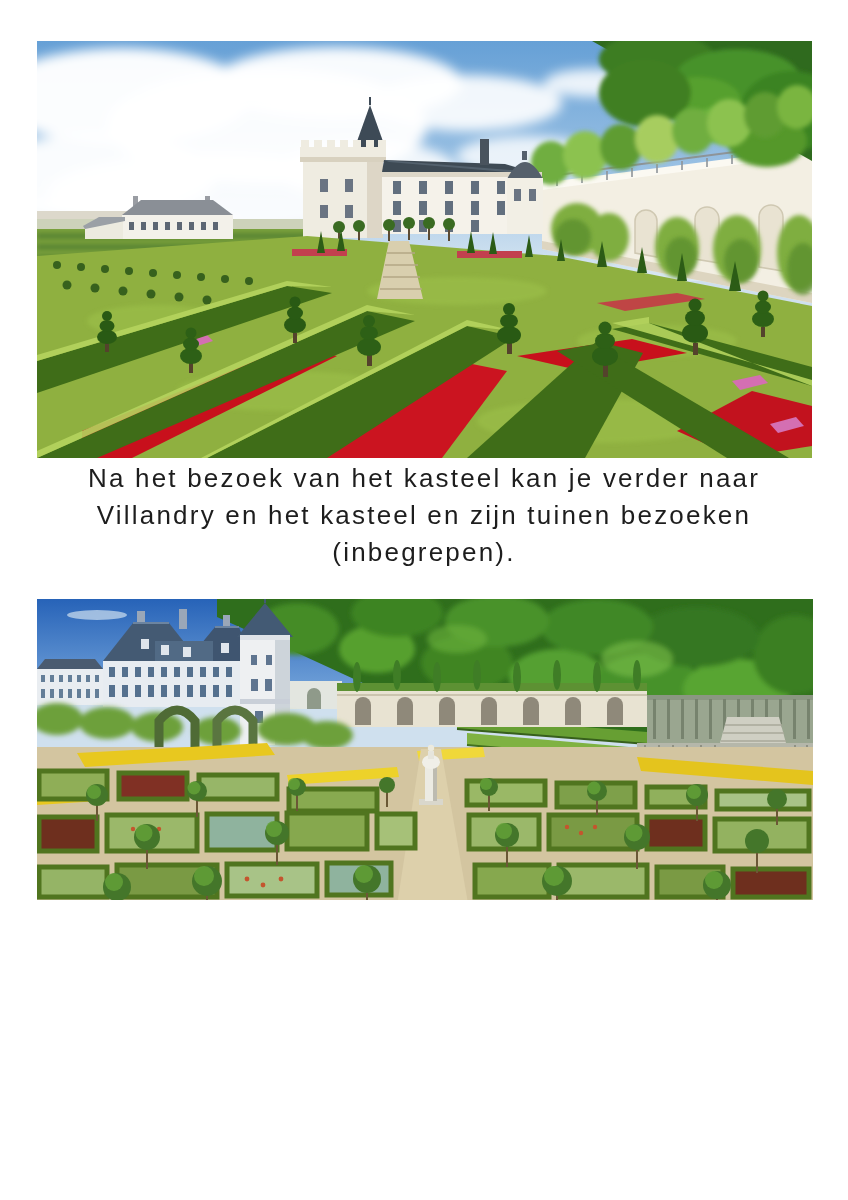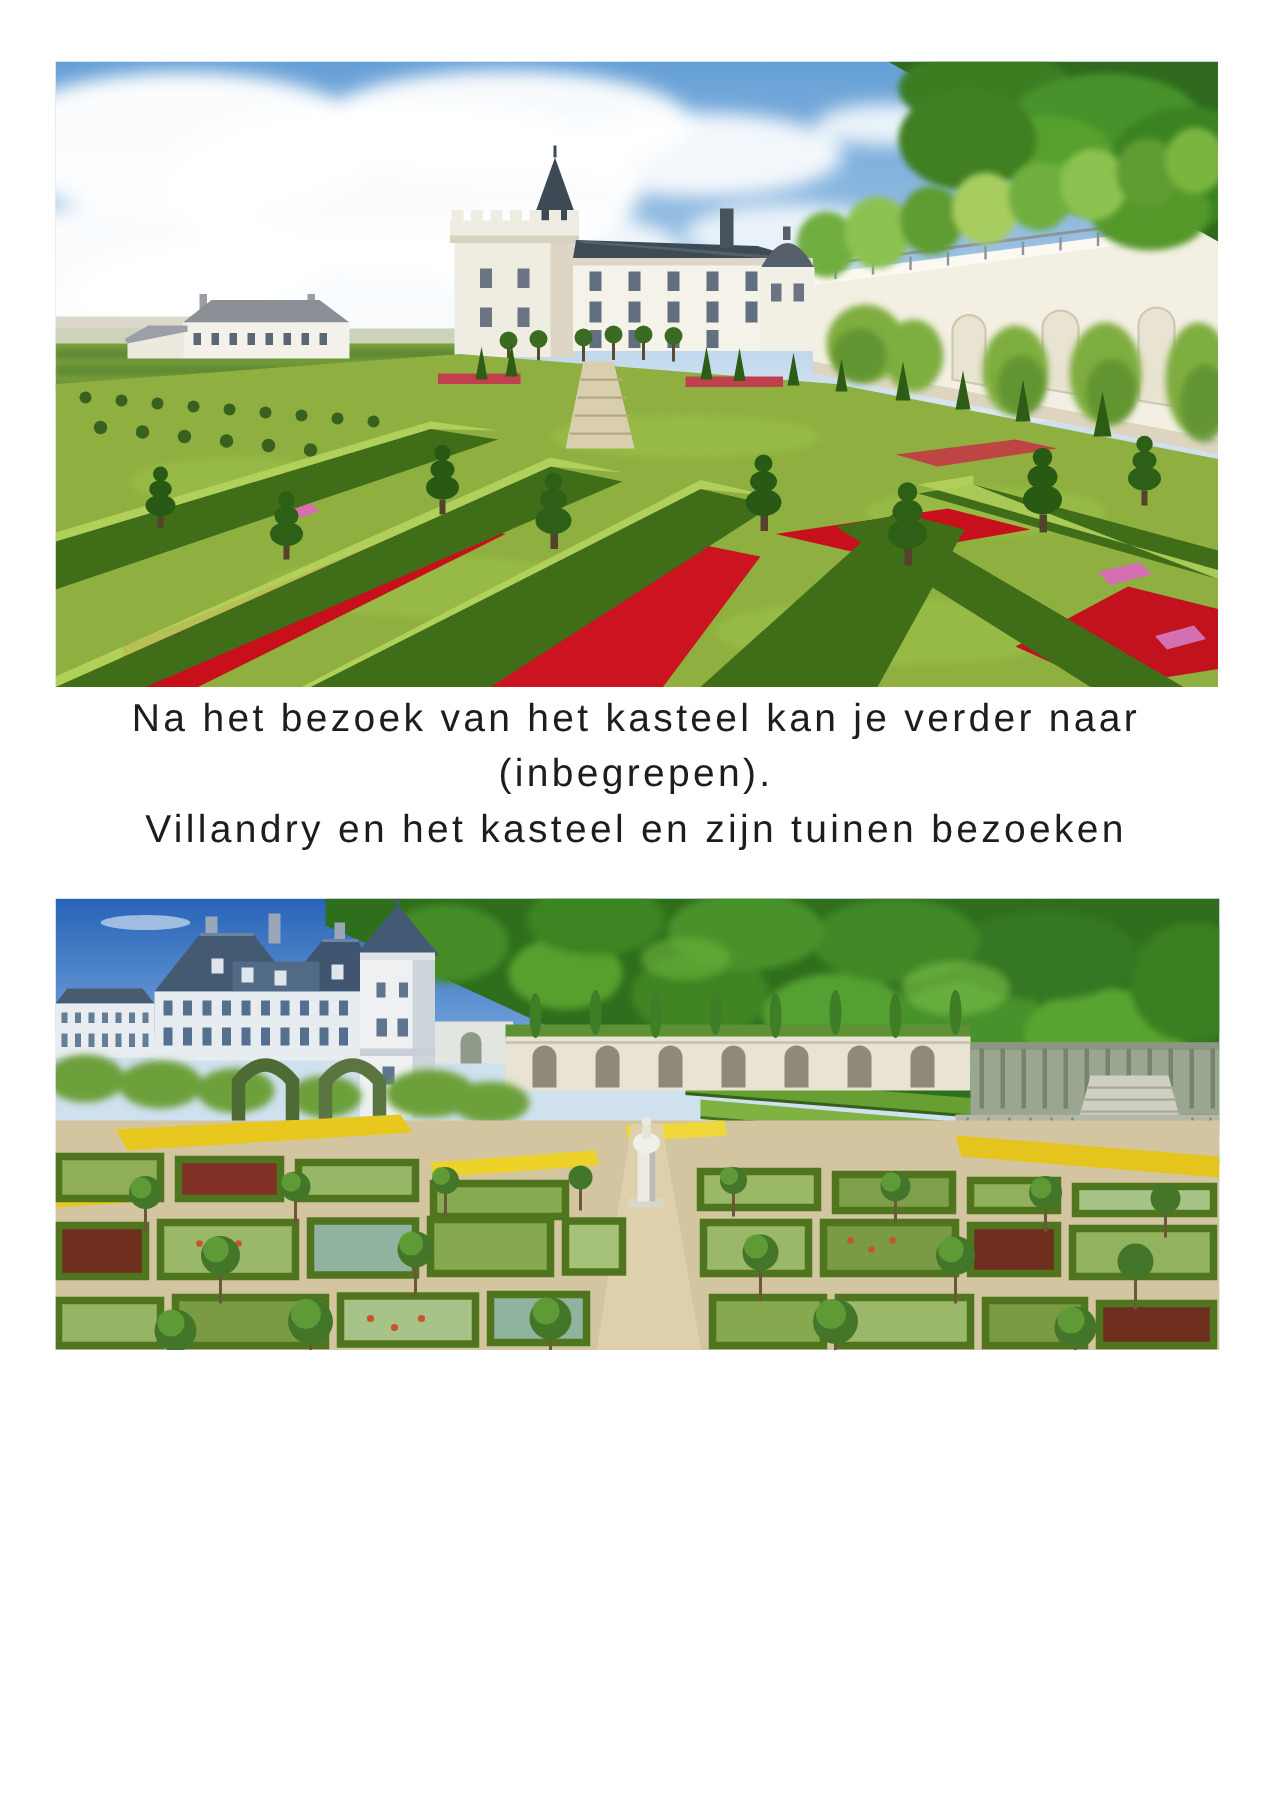--- a/index.html
+++ b/index.html
@@ -370,22 +370,22 @@
               <ellipse cx="726" cy="266" rx="8" ry="6.5"></ellipse>
               <ellipse cx="726" cy="255" rx="5.5" ry="5.5"></ellipse>
           </g>
         </g>
       </g>
     </svg>
   </div>
 
   <div class="caption" id="caption-1">
     <div>Na het bezoek van het kasteel kan je verder naar</div>
+    <div>Villandry en het kasteel en zijn tuinen bezoeken</div>
     <div>(inbegrepen).</div>
-    <div>Villandry en het kasteel en zijn tuinen bezoeken</div>
   </div>
 
   <div class="photo" id="photo-bottom">
     <svg viewBox="0 0 776 333" preserveAspectRatio="none">
       <defs>
         <linearGradient id="sky2" x1="0" y1="0" x2="0" y2="1">
           <stop offset="0" stop-color="#2763b8"></stop>
           <stop offset="1" stop-color="#6fa0d8"></stop>
         </linearGradient>
         <filter id="bsoft">

